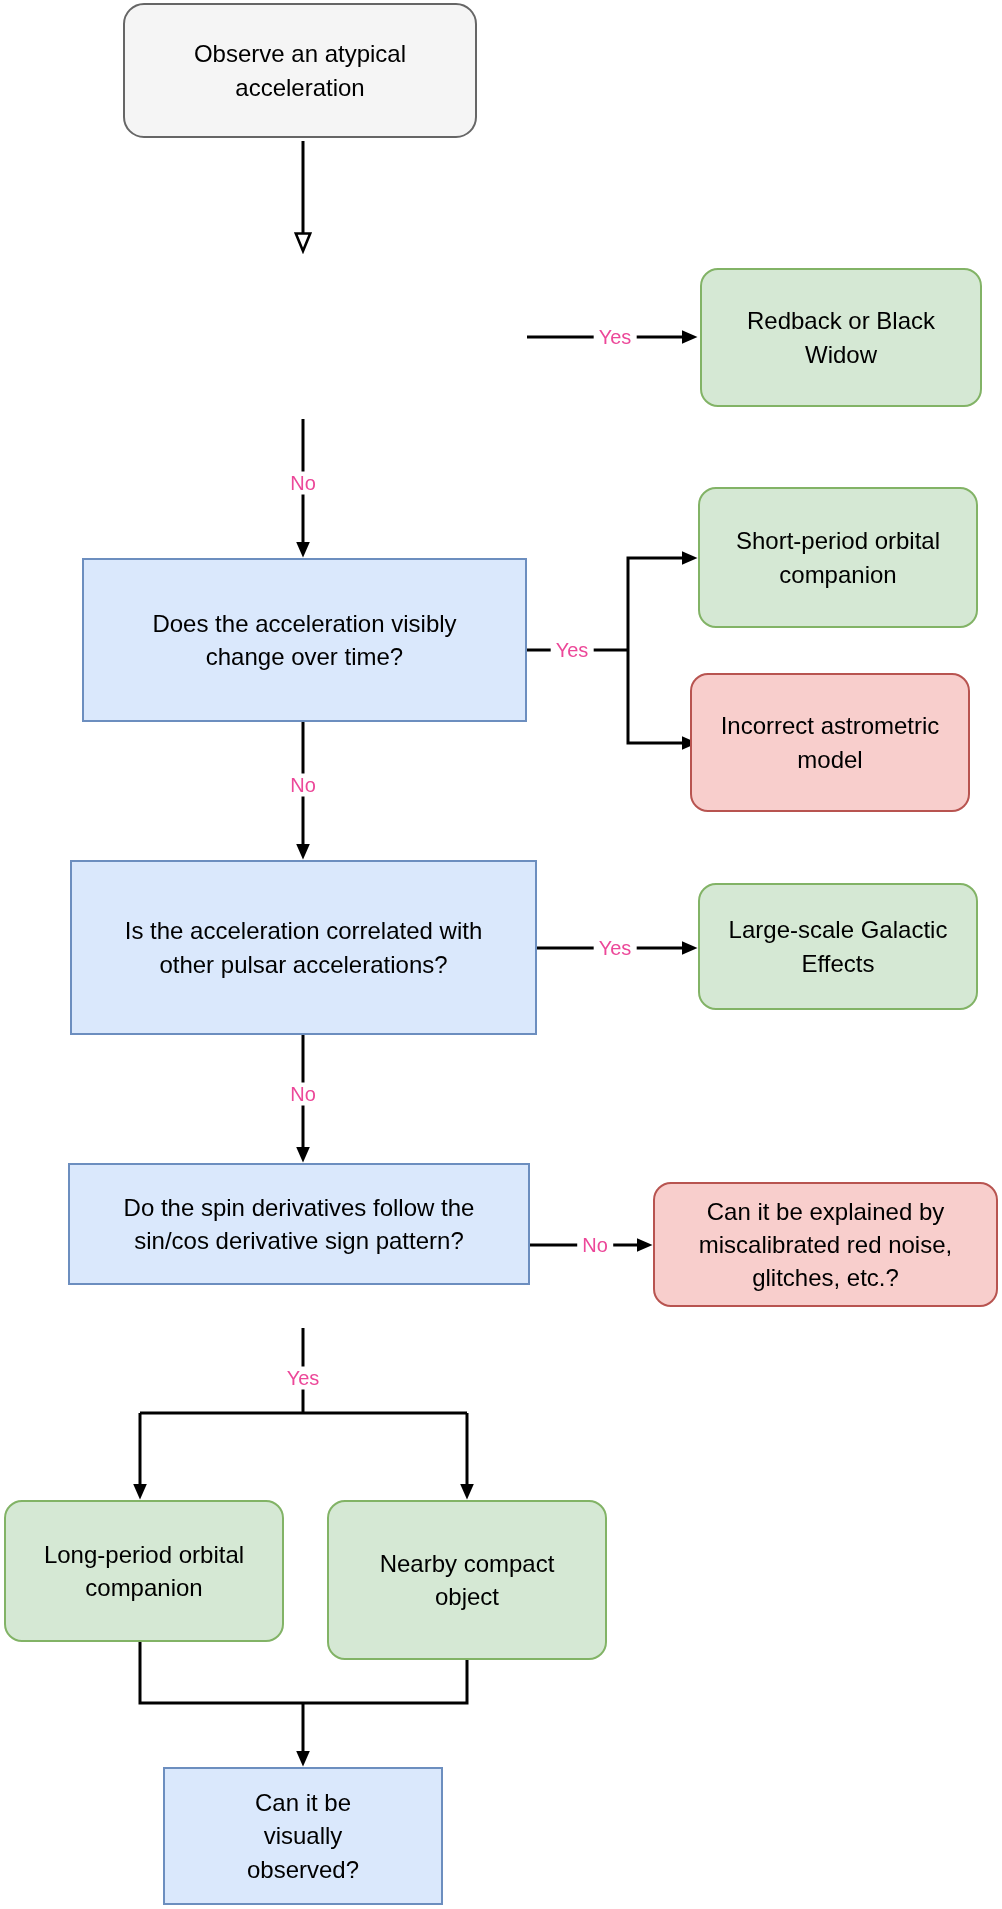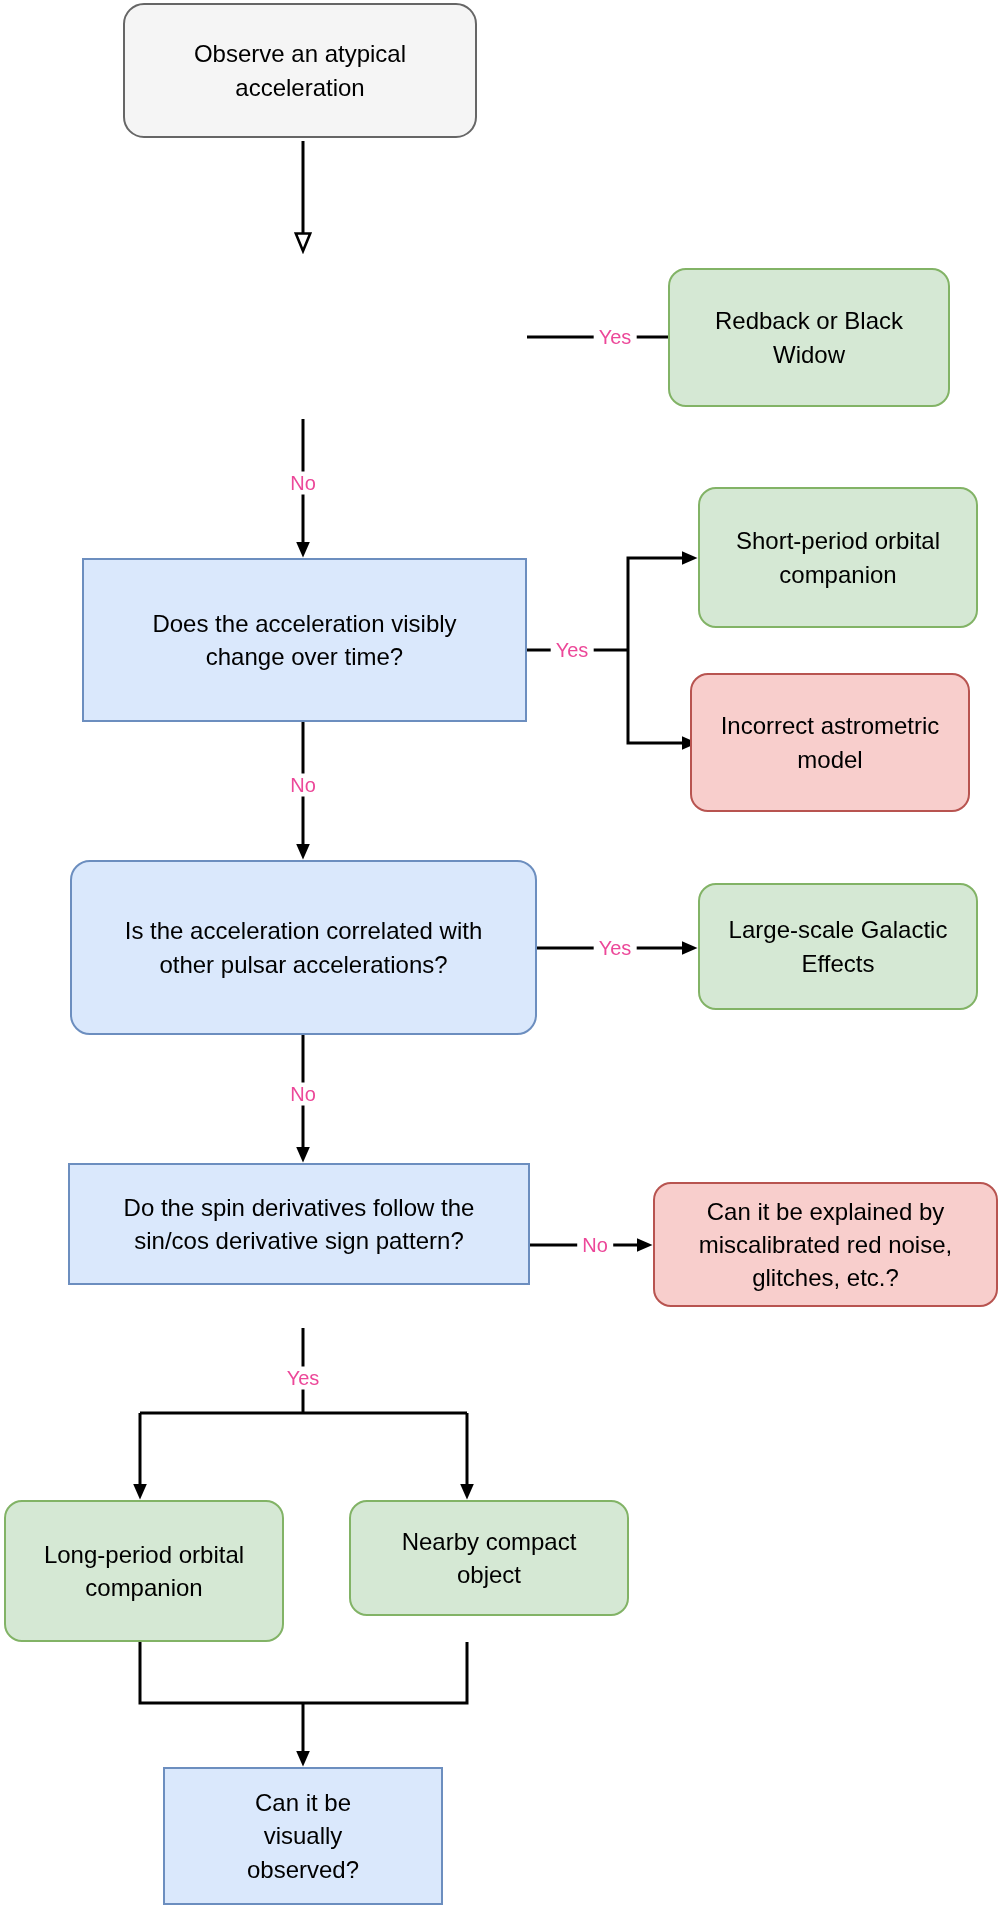--- a/index.html
+++ b/index.html
@@ -71,57 +71,57 @@
       <path d="M467,1413 V1484" marker-end="url(#arrowF)"></path>
       <path d="M303,1703 V1751" marker-end="url(#arrowF)"></path>
     </g>
   </svg>
 
   <div class="node start" style="left:123px; top:3px; width:354px; height:135px; padding:0 55px;border-radius:21px;">
     <span>Observe an atypical acceleration</span>
   </div>
 
 
-  <div class="node good" style="left:668px; top:268px; width:282px; height:139px; padding:0 38px;">
+  <div class="node good" style="left:700px; top:268px; width:282px; height:139px; padding:0 38px;">
     <span>Redback or Black Widow</span>
   </div>
 
   <div class="node decision" style="left:82px; top:558px; width:445px; height:164px; padding:0 42px;">
     <span>Does the acceleration visibly change over time?</span>
   </div>
 
   <div class="node good" style="left:698px; top:487px; width:280px; height:141px; padding:4px 24px;">
     <span>Short-period orbital companion</span>
   </div>
 
   <div class="node bad" style="left:690px; top:673px; width:280px; height:139px; padding:0 20px;">
     <span>Incorrect astrometric model</span>
   </div>
 
-  <div class="node decision" style="left:70px; top:860px; width:467px; height:175px; padding:0 32px;border-radius:20px;">
+  <div class="node decision" style="left:70px; top:860px; width:467px; height:175px; padding:0 32px;">
     <span>Is the acceleration correlated with other pulsar accelerations?</span>
   </div>
 
   <div class="node good" style="left:698px; top:883px; width:280px; height:127px; padding:0 24px;">
     <span>Large-scale Galactic Effects</span>
   </div>
 
   <div class="node decision" style="left:68px; top:1163px; width:462px; height:122px; padding:0 36px;">
     <span>Do the spin derivatives follow the sin/cos derivative sign pattern?</span>
   </div>
 
   <div class="node bad" style="left:653px; top:1182px; width:345px; height:125px; padding:0 18px;">
     <span>Can it be explained by miscalibrated red noise, glitches, etc.?</span>
   </div>
 
   <div class="node good" style="left:4px; top:1500px; width:280px; height:142px; padding:0 28px;">
     <span>Long-period orbital companion</span>
   </div>
 
-  <div class="node good" style="left:327px; top:1500px; width:280px; height:116px; padding:18px 40px;margin-left:22px;">
+  <div class="node good" style="left:327px; top:1500px; width:280px; height:160px; padding:18px 40px;">
     <span>Nearby compact object</span>
   </div>
 
   <div class="node decision" style="left:163px; top:1767px; width:280px; height:138px; padding:0 48px;">
     <span>Can it be visually observed?</span>
   </div>
 
   <span class="edge-label" style="left:615px; top:337px;">Yes</span>
   <span class="edge-label" style="left:303px; top:483px;">No</span>
   <span class="edge-label" style="left:572px; top:650px;">Yes</span>

